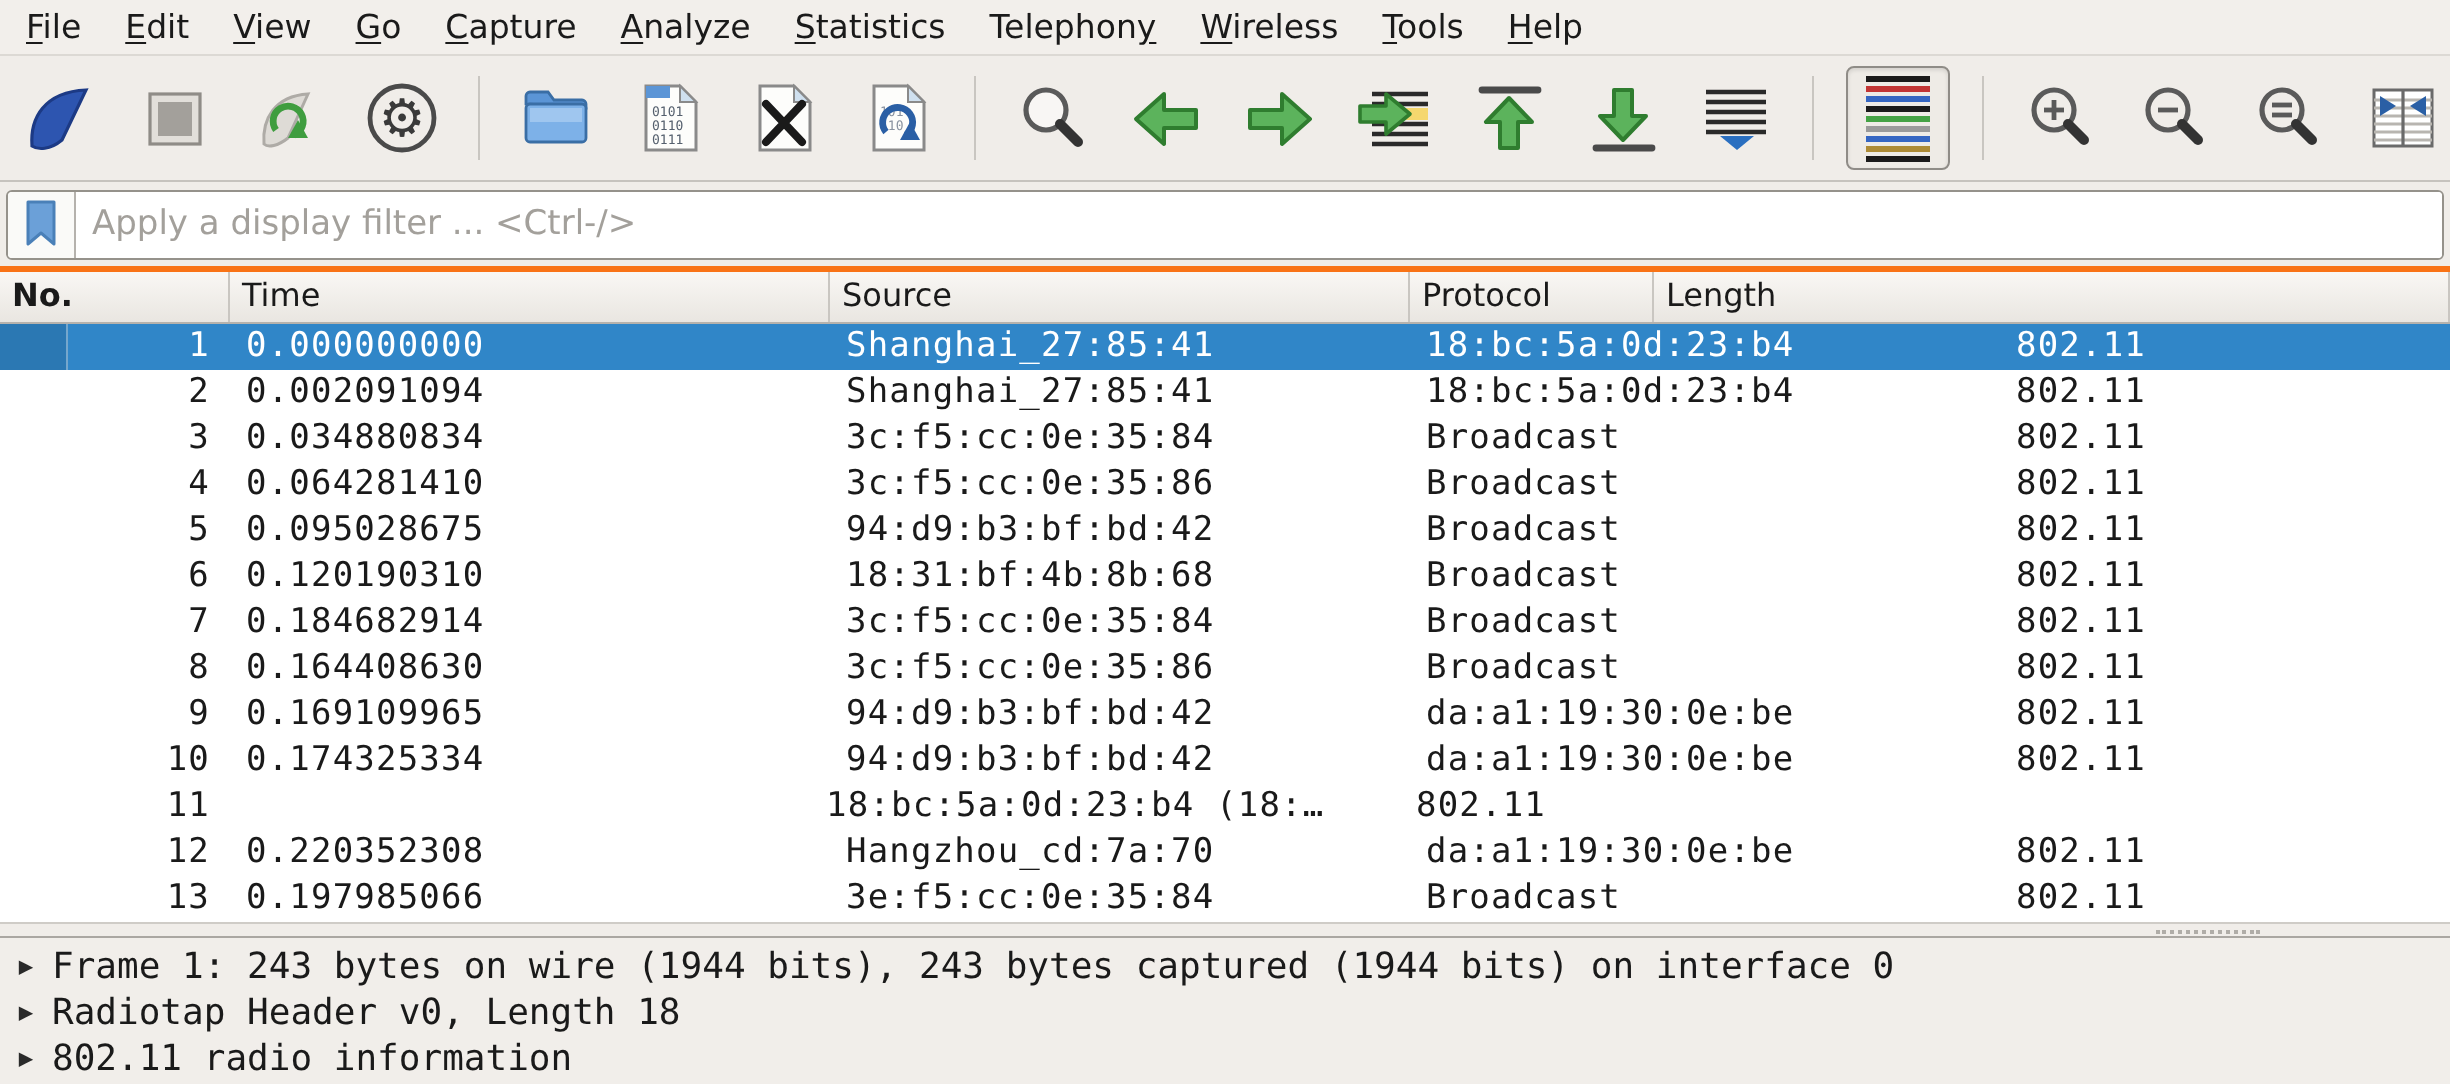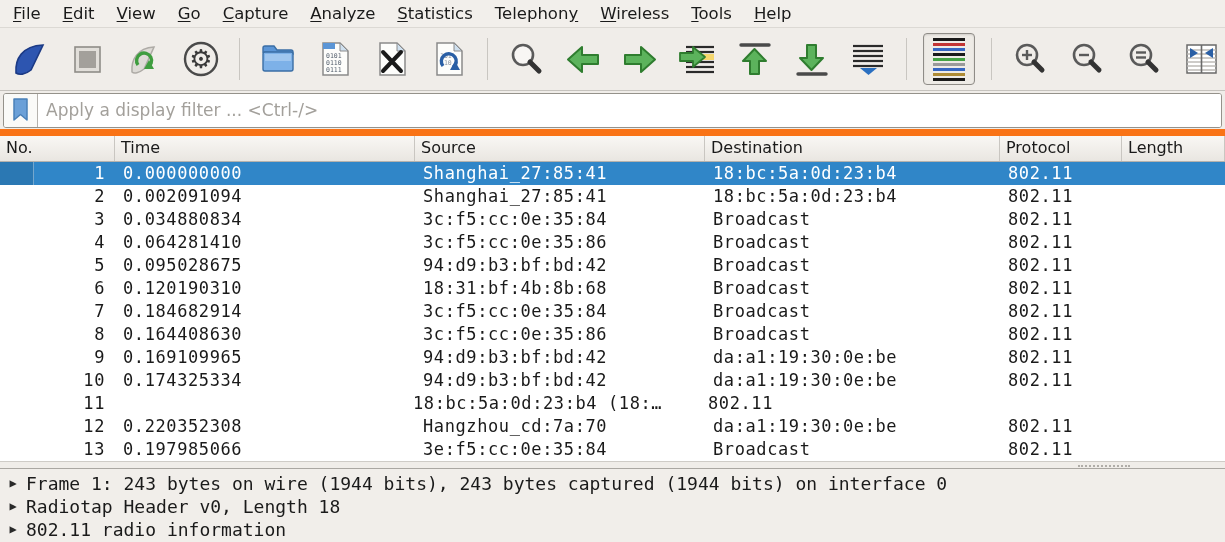--- a/index.html
+++ b/index.html
@@ -16,21 +16,21 @@
   .toolbar { height:63px; background:#f0ede9; border-bottom:1px solid #c6c3be;
              display:flex; align-items:center; padding-left:8px; gap:13px; }
   .tbtn { width:44px; height:46px; display:flex; align-items:center; justify-content:center; }
   .tsep { width:1px; height:42px; background:#c9c6c1; margin:0 3px; }
   .tbtn.toggled { width:52px; height:52px; border:1px solid #8f8c87; border-radius:4px;
                   background:#eeebe6; box-shadow:inset 0 1px 2px rgba(0,0,0,.12); }
   .colorlines { display:flex; flex-direction:column; gap:2px; }
   .colorlines i { display:block; width:32px; height:3px; }
 
   
-  .filterbar { height:45px; background:#f0ede9; border-bottom:7px solid #f97316;
+  .filterbar { height:45px; background:#f0ede9; border-bottom:3px solid #f97316;
                display:flex; align-items:center; padding:0 3px; }
   .filterwrap { flex:1; height:35px; display:flex; align-items:stretch;
                 border:1px solid #95928b; border-radius:3px; background:#ffffff; overflow:hidden; }
   .bookmark-box { width:34px; background:#fafaf8; border-right:1px solid #b5b2ad;
                   display:flex; align-items:center; justify-content:center; }
   .filter-input { flex:1; border:none; outline:none; font-size:17px; padding:0 8px;
                   color:#333; font-family:"DejaVu Sans","Liberation Sans",sans-serif; }
   .filter-input::placeholder { color:#a3a09b; }
 
   
@@ -42,21 +42,21 @@
   .prow { height:23px; line-height:23px; display:flex; color:#1a1a1a; white-space:nowrap; position:relative; }
   .prow.selected { background:#3086c8; color:#ffffff; }
   .prow.selected::before { content:""; position:absolute; left:0; top:0; bottom:0; width:33px;
                            background:rgba(0,0,0,.10); border-right:1px solid rgba(255,255,255,.35); }
   .c-no    { width:115px; text-align:right; padding-right:10px; }
   .c-time  { width:300px; padding-left:8px; }
   .c-src   { width:290px; padding-left:8px; }
   .c-dst   { width:295px; padding-left:8px; }
   .c-proto { width:122px; padding-left:8px; }
   .c-len   { flex:1; padding-left:8px; }
-  .h-no{width:115px;} .h-time{width:300px;} .h-src{width:290px;}
+  .h-no{width:115px;font-weight:bold;} .h-time{width:300px;} .h-src{width:290px;}
   .h-dst{width:295px;} .h-proto{width:122px;} .h-len{flex:1;}
 
   
   .splitter { height:8px; background:#f0ede9; border-top:1px solid #cfccc7; border-bottom:1px solid #aaa7a2;
               position:relative; }
   .splitter .grip { position:absolute; right:95px; top:3px; width:52px; border-top:2px dotted #b0ada8; }
   .details { height:73px; background:#f1eeea; padding-top:3px;
              font-family:"DejaVu Sans Mono","Liberation Mono",monospace; font-size:18px; color:#1a1a1a; }
   .dline { height:23px; line-height:23px; display:flex; align-items:center; white-space:nowrap; overflow:hidden; }
   .dline .tri { width:26px; text-align:center; font-size:12px; color:#2a2a2a; flex:none; }
@@ -281,21 +281,20 @@
       </svg>
     </span>
     <input class="filter-input" type="text" placeholder="Apply a display filter ... &lt;Ctrl-/&gt;" style="">
   </div>
 </div>
 
 <div class="plist-header">
   <span class="cell h-no">No.</span>
   <span class="cell h-time">Time</span>
   <span class="cell h-src">Source</span>
-  <span class="cell h-dst">Destination</span>
   <span class="cell h-proto">Protocol</span>
   <span class="cell h-len">Length</span>
 </div>
 
 <div class="rows" id="rows">
     <div class="prow selected">
     <span class="c-no">1</span>
     <span class="c-time">0.000000000</span>
     <span class="c-src">Shanghai_27:85:41</span>
     <span class="c-dst">18:bc:5a:0d:23:b4</span>

